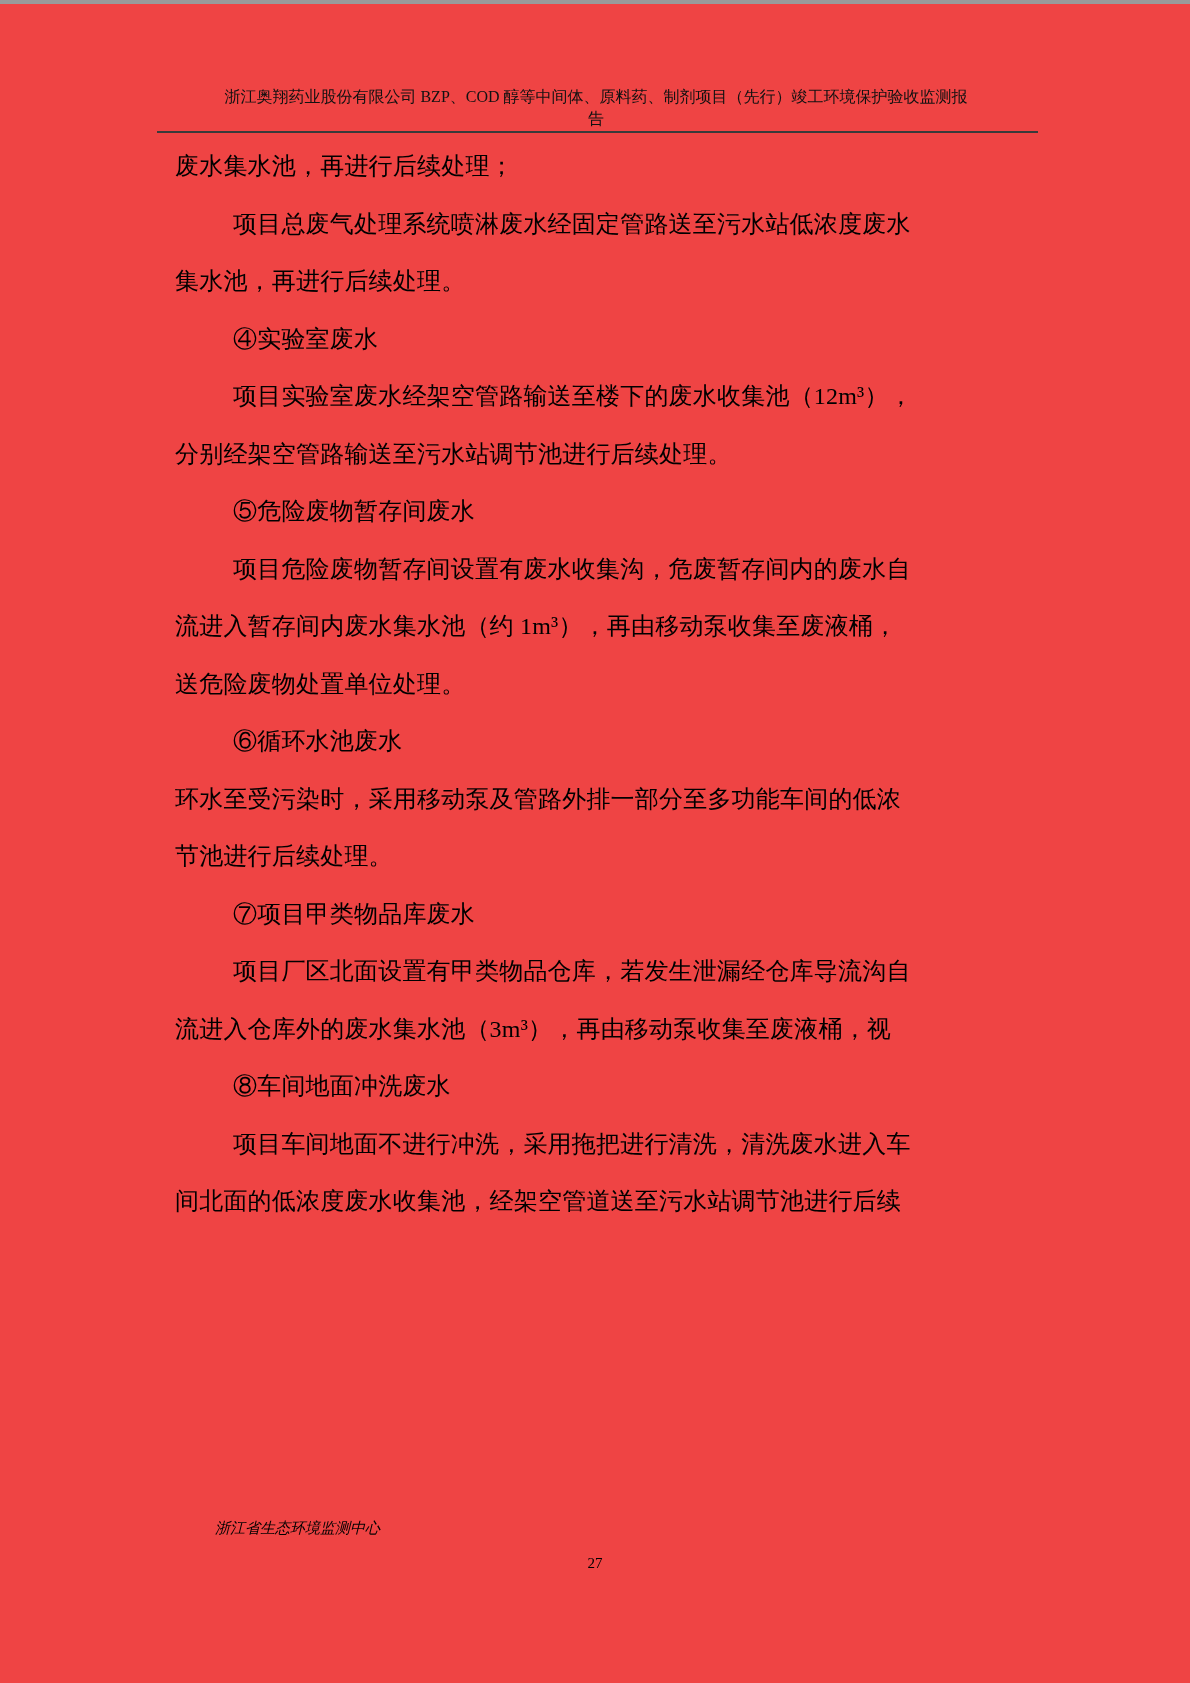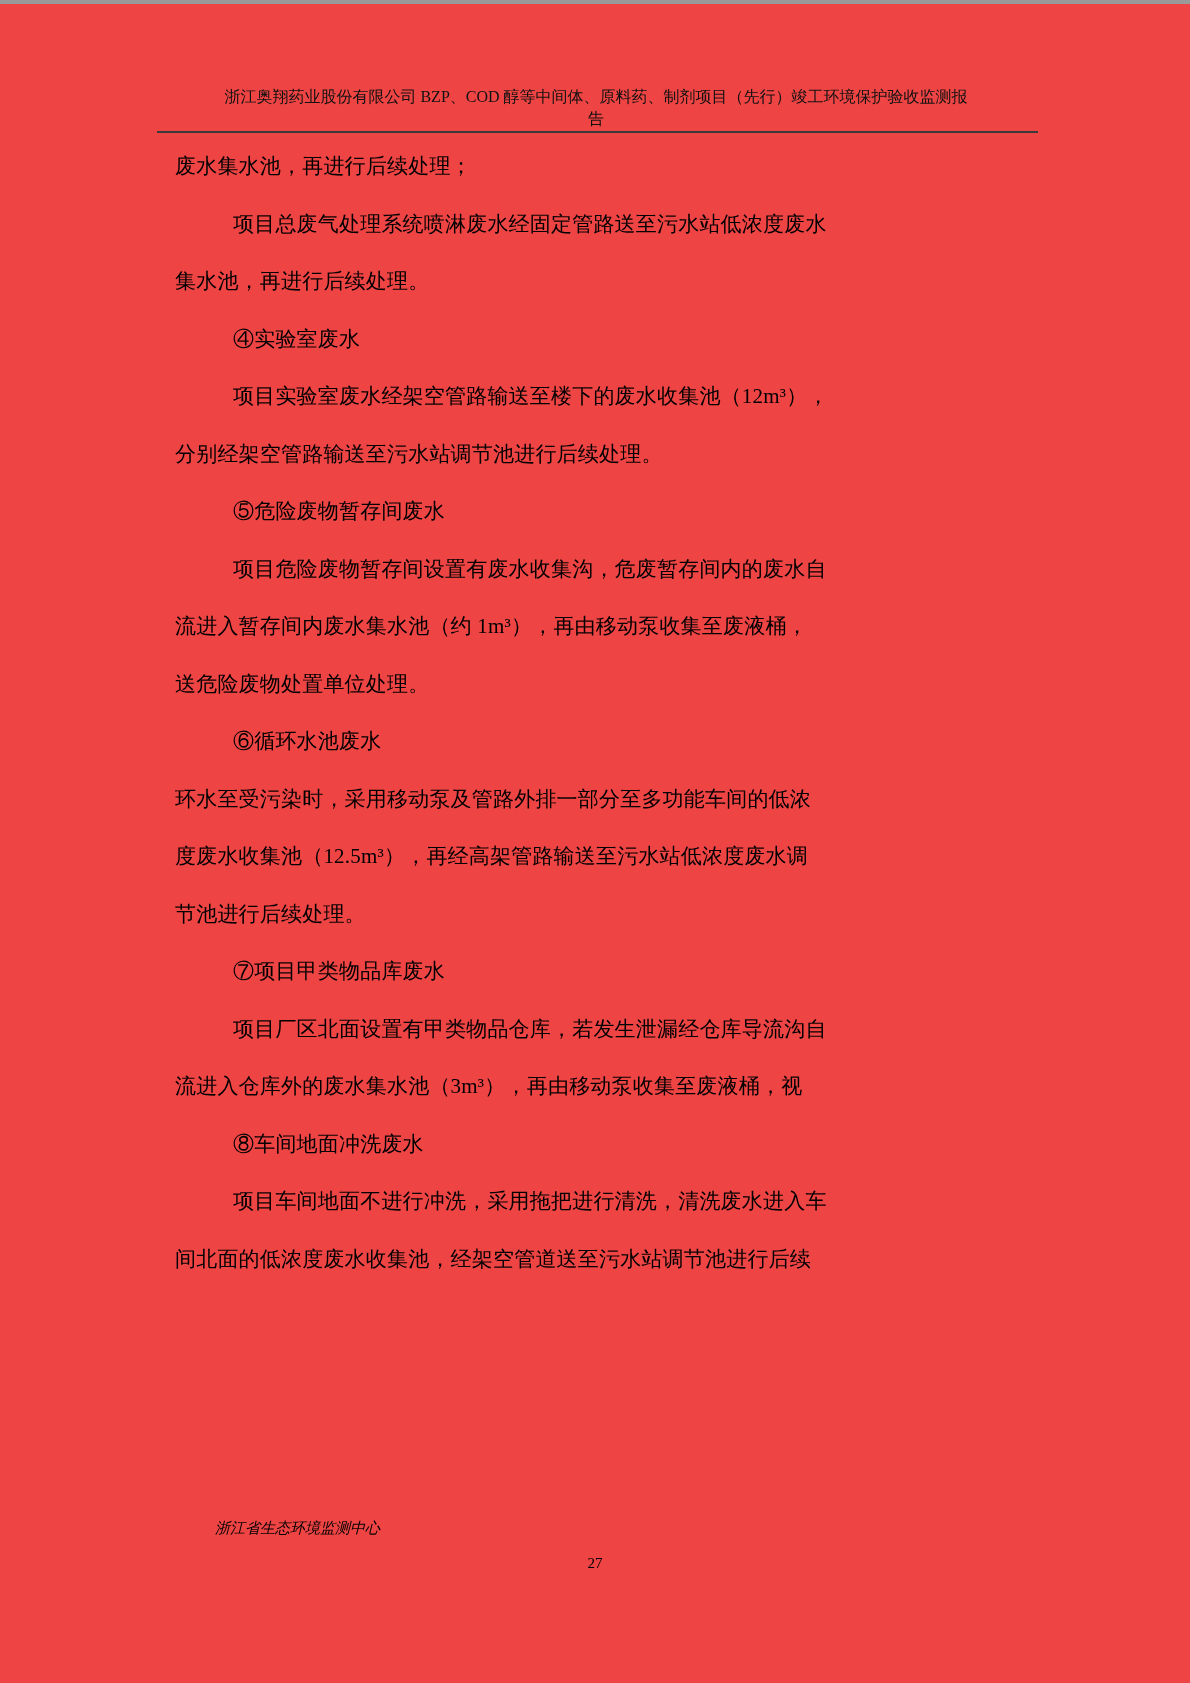--- a/index.html
+++ b/index.html
@@ -34,21 +34,21 @@
   }
   .body-text {
     position: absolute;
     top: 134px;
     left: 175px;
     width: 866px;
   }
   .body-line {
     height: 57.5px;
     line-height: 57.5px;
-    font-size: 21px;
+    font-size: 24px;
     white-space: pre;
     letter-spacing: 0.2px;
   }
   .body-line.indent { padding-left: 58px; }
   .footer-org {
     position: absolute;
     top: 1512px;
     left: 215px;
     font-size: 15px;
     line-height: 24px;
@@ -82,21 +82,20 @@
       <div class="body-line">集水池，再进行后续处理。</div>
       <div class="body-line indent">④实验室废水</div>
       <div class="body-line indent">项目实验室废水经架空管路输送至楼下的废水收集池（12m³），</div>
       <div class="body-line">分别经架空管路输送至污水站调节池进行后续处理。</div>
       <div class="body-line indent">⑤危险废物暂存间废水</div>
       <div class="body-line indent">项目危险废物暂存间设置有废水收集沟，危废暂存间内的废水自</div>
       <div class="body-line">流进入暂存间内废水集水池（约 1m³），再由移动泵收集至废液桶，</div>
       <div class="body-line">送危险废物处置单位处理。</div>
       <div class="body-line indent">⑥循环水池废水</div>
       <div class="body-line">环水至受污染时，采用移动泵及管路外排一部分至多功能车间的低浓</div>
-      <div class="body-line">度废水收集池（12.5m³），再经高架管路输送至污水站低浓度废水调</div>
       <div class="body-line">节池进行后续处理。</div>
       <div class="body-line indent">⑦项目甲类物品库废水</div>
       <div class="body-line indent">项目厂区北面设置有甲类物品仓库，若发生泄漏经仓库导流沟自</div>
       <div class="body-line">流进入仓库外的废水集水池（3m³），再由移动泵收集至废液桶，视</div>
       <div class="body-line indent">⑧车间地面冲洗废水</div>
       <div class="body-line indent">项目车间地面不进行冲洗，采用拖把进行清洗，清洗废水进入车</div>
       <div class="body-line">间北面的低浓度废水收集池，经架空管道送至污水站调节池进行后续</div>
     </div>
 
   <div class="footer-org">浙江省生态环境监测中心</div>

